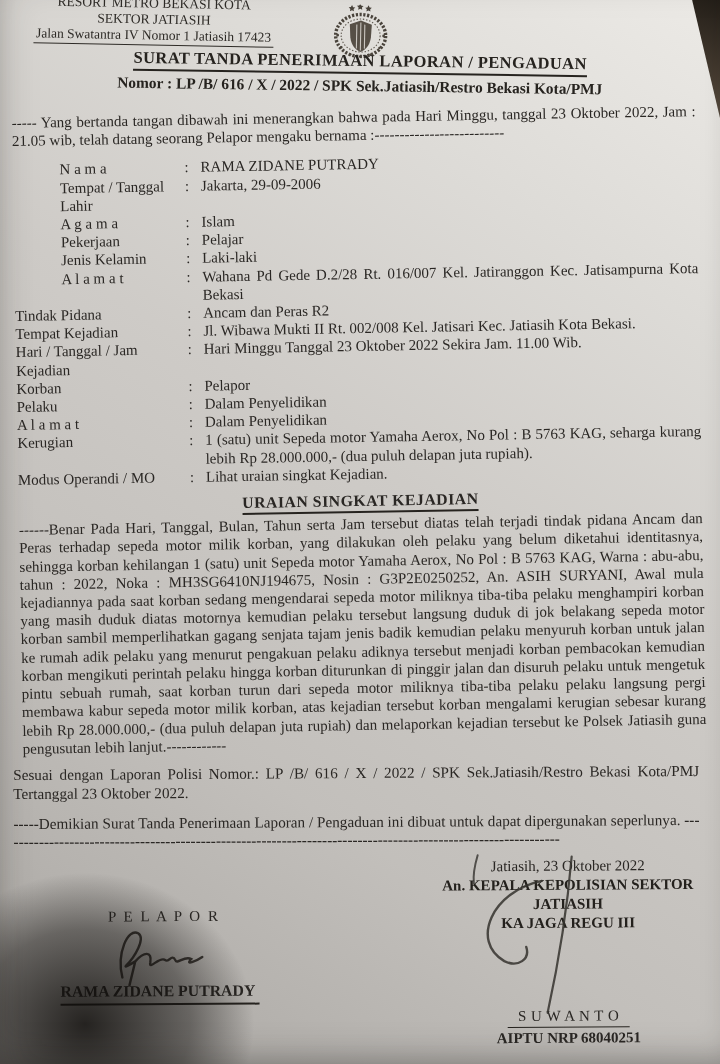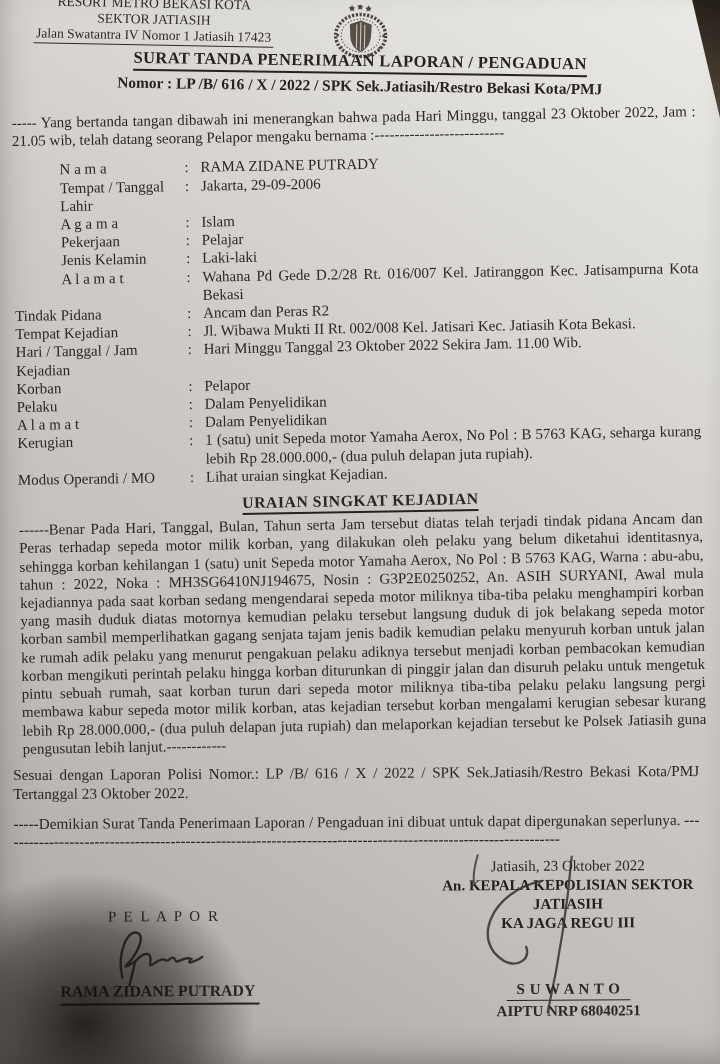--- a/index.html
+++ b/index.html
@@ -59,21 +59,21 @@
   .uraian-body{text-align:justify;margin:2px 0 0 0;}
   
   .closing{margin:13px 20px 0 14px;transform:rotate(-0.35deg);font-size:15.2px;line-height:18.8px;}
   .closing p{margin:0;text-align:justify;}
   .closing .statement{margin-top:11px;word-break:break-all;}
   
   .sign-area{position:relative;height:205px;margin-top:4px;}
   .right-sign{position:absolute;left:398px;top:4px;width:312px;text-align:center;font-size:15px;line-height:19px;}
   .right-sign .bold{font-weight:bold;color:#24211d;}
   .officer-sig-block{margin-top:47px;}
-  .officer-name{display:inline-block;font-weight:bold;letter-spacing:.5px;border-bottom:1.8px solid #26231f;padding:0 10px 1px 10px;}
+  .officer-name{display:inline-block;font-weight:normal;letter-spacing:.5px;border-bottom:1.8px solid #26231f;padding:0 10px 1px 10px;margin-top:27px;}
   .officer-rank{font-weight:bold;margin-top:1px;}
   .left-sign{position:absolute;left:46px;top:52px;width:230px;text-align:left;font-size:15px;}
   .pelapor-label{letter-spacing:2px;margin-left:48px;}
   .reporter-name{display:inline-block;margin-top:56px;font-weight:bold;font-size:15.8px;border-bottom:2px solid #26231f;padding:0 4px 2px 0;}
   .sig-svg{position:absolute;pointer-events:none;}
   .sig-reporter{left:48px;top:8px;width:140px;height:78px;}
   .sig-officer{left:18px;top:-12px;width:230px;height:215px;}
 </style>
 </head>
 <body>

